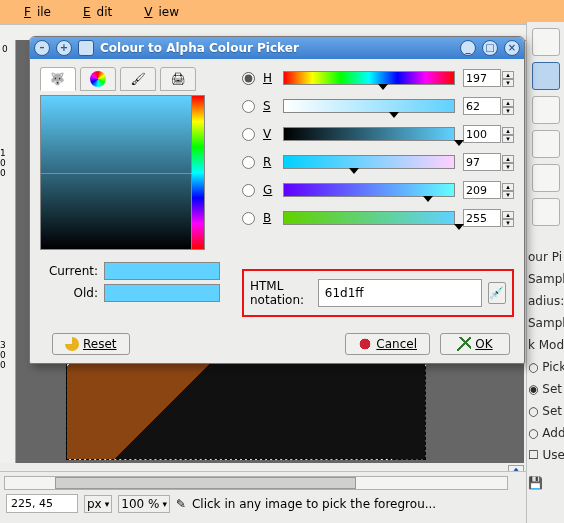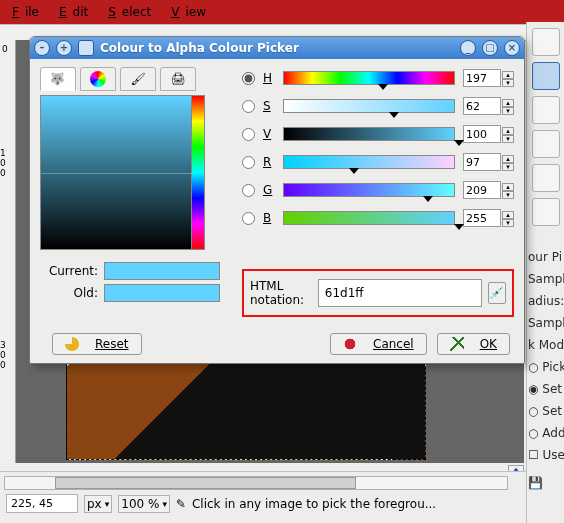--- a/index.html
+++ b/index.html
@@ -1,19 +1,19 @@
 <!DOCTYPE html>
 <html><head>
 <meta charset="utf-8">
 <style>
 * { margin: 0; padding: 0; box-sizing: border-box; font-family: "DejaVu Sans", "Liberation Sans", Arial, sans-serif; font-size: 12px; }
 body { background: #ededeb; width: 564px; height: 523px; position: relative; overflow: hidden; }
 
 
-.menubar { display: flex; gap: 2px; padding: 2px 0; background: #b91c1c; border-bottom: 1px solid #c0c0c0; }
+.menubar { display: flex; gap: 14px; padding: 2px 12px; background: #fdba74; border-bottom: 1px solid #c0c0c0; }
 .menubar span { padding: 3px 6px; cursor: pointer; }
 .menubar .accel { text-decoration: underline; }
 
 
 .ruler-h { height: 16px; background: #f0f0ee; border-bottom: 1px solid #a0a0a0; position: relative; }
 .ruler-v { width: 16px; background: #f0f0ee; border-right: 1px solid #a0a0a0; position: absolute; top: 40px; bottom: 60px; left: 0; }
 .ruler-tick { position: absolute; font-size: 9px; color: #000; }
 
 
 .canvas-wrap { position: absolute; left: 16px; top: 40px; right: 40px; bottom: 60px; background: #666; overflow: hidden; }
@@ -66,38 +66,37 @@
 .spin .arrows { display:flex; flex-direction:column; margin-left:1px;}
 .spin .arrows span { width:12px; height:8px; border:1px solid #999; background:#f0f0ee; font-size:7px; line-height:6px; text-align:center; cursor:pointer;}
 
 
 .notation-wrap { position:absolute; left:212px; top:232px; right:10px; border:2px solid #e11; padding:8px 6px; display:flex; align-items:center; gap:6px;}
 .notation-wrap input[type=text]{ flex:1; height:28px; border:1px solid #999; background:#fff; padding:2px 6px; font-size:12px;}
 .pick-btn { width:26px; height:22px; border:1px solid #999; background:#f0f0ee; border-radius:2px; display:flex; align-items:center; justify-content:center; cursor:pointer;}
 
 
 .dlg-buttons { position:absolute; left:0; right:0; bottom:8px; display:flex; justify-content:flex-end; gap:10px; padding:0 14px;}
-.btn { display:flex; align-items:center; gap:16px; padding:3px 12px; border:1px solid #999; background:#f0f0ee; border-radius:3px; min-width:70px; justify-content:center; cursor:pointer;}
+.btn { display:flex; align-items:center; gap:4px; padding:3px 12px; border:1px solid #999; background:#f0f0ee; border-radius:3px; min-width:70px; justify-content:center; cursor:pointer;}
 .btn.reset { margin-right:auto; margin-left:8px;}
 .ico { width:14px; height:14px; display:inline-block;}
 .ico-reset{background:conic-gradient(#e8b21e 0 75%,transparent 0);border-radius:50%;}
 .ico-ok{background:linear-gradient(135deg,transparent 45%,#2a7a2a 45% 55%,transparent 55%),linear-gradient(45deg,transparent 55%,#2a7a2a 55% 65%,transparent 65%);}
 .ico-cancel{background:radial-gradient(circle,#c23 55%,transparent 56%);}
 
 
 .rpanel { position:absolute; right:0; top:246px; width:38px; font-size:11px; color:#2b2b2b; }
 .rpanel div{ padding:4px 2px; white-space:nowrap; overflow:hidden;}
 </style>
 </head>
 <body>
 
 <div class="menubar">
   <span><span class="accel">F</span>ile</span>
   <span><span class="accel">E</span>dit</span>
-  <span><span class="accel">S</span>elect</span>
   <span><span class="accel">V</span>iew</span>
 </div>
 
 <div class="ruler-h"></div>
 <div class="ruler-v">
   <div class="ruler-tick" style="top:4px;left:2px">0</div>
   <div class="ruler-tick" style="top:108px;left:0">1<br>0<br>0</div>
   <div class="ruler-tick" style="top:300px;left:0">3<br>0<br>0</div>
 </div>
 

